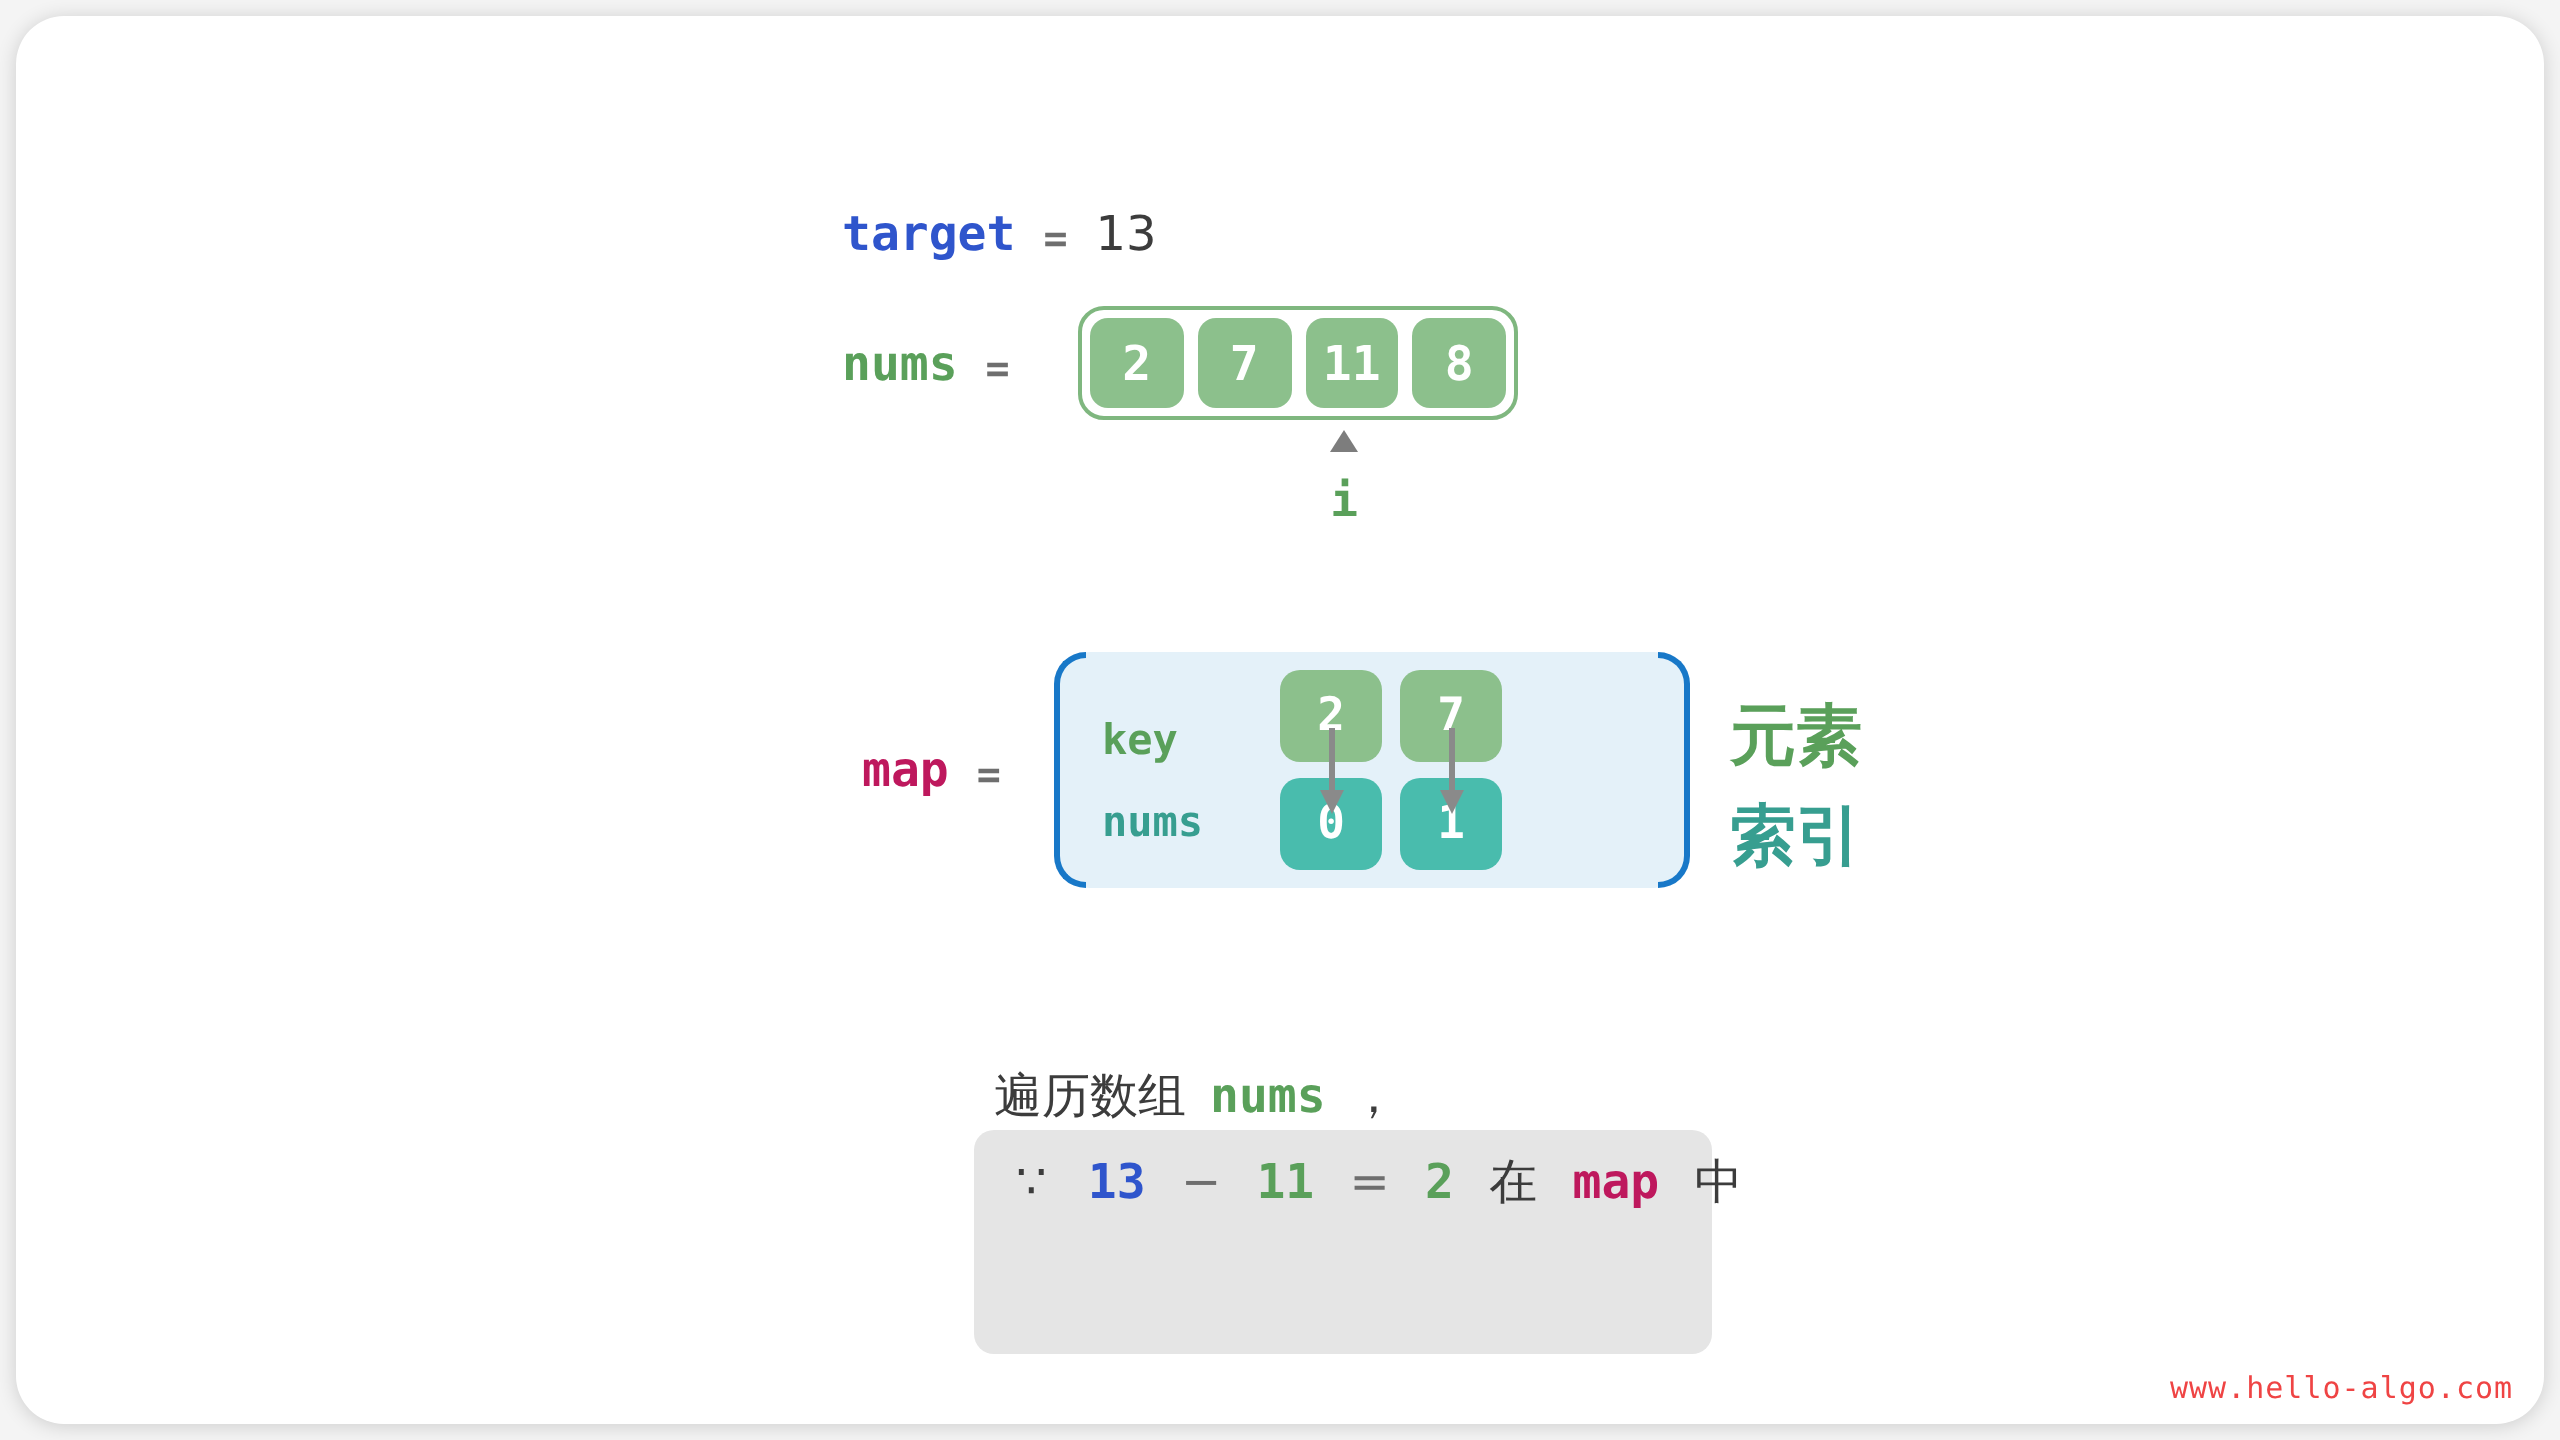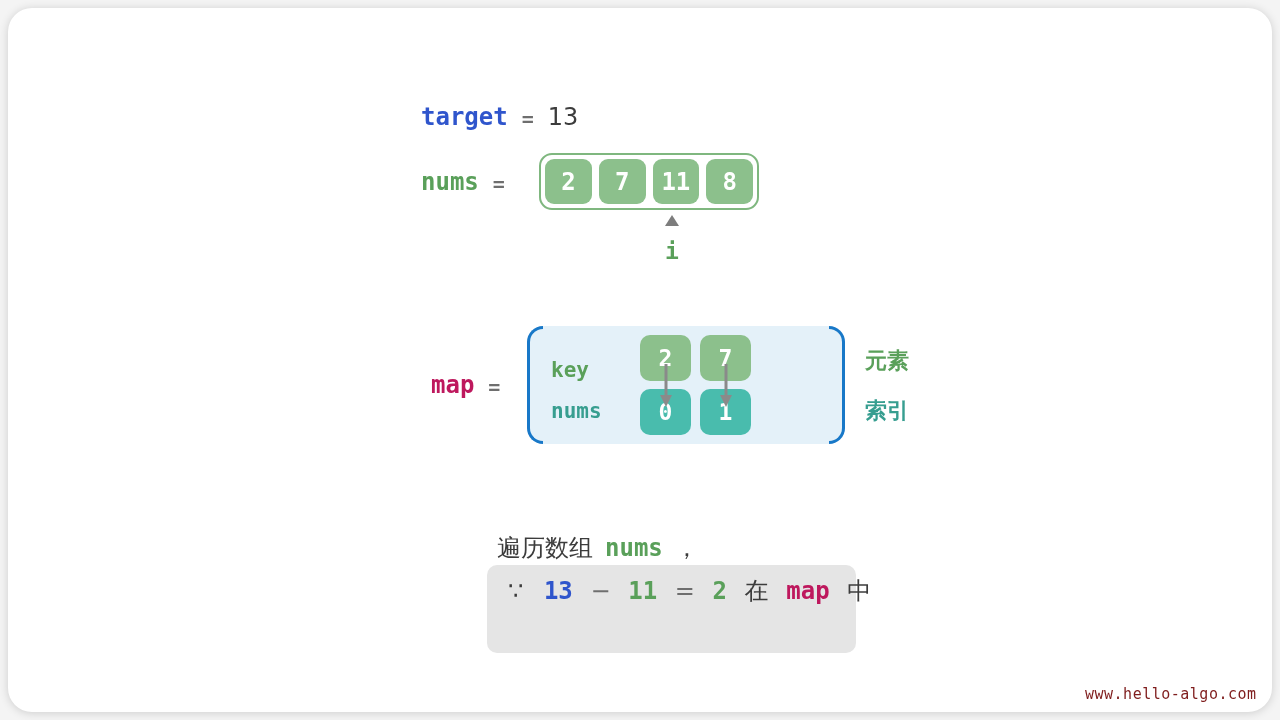--- a/index.html
+++ b/index.html
@@ -65,36 +65,36 @@
   .kv-cell {
     width: 51px; height: 46px; border-radius: 10px;
     color: #ffffff; font-size: 23px;
     display: flex; align-items: center; justify-content: center;
   }
   .key-cell { background: #8CC08C; top: 327px; }
   .val-cell { background: #49BCAD; top: 381px; }
 
   .map-arrow { z-index: 3; }
 
-  .side-label { left: 857px; font-size: 22px; font-weight: bold; }
+  .side-label { left: 857px; font-size: 33px; font-weight: bold; }
 
   
   .caption { left: 489px; top: 512px; font-size: 24px; color: #3C3C3C; display: flex; align-items: center; margin-top: 12px; }
   .caption .code { font-size: 24px; margin: 0 12px; }
 
   .note-box {
-    left: 479px; top: 557px; width: 369px; height: 88px;
+    left: 479px; top: 557px; width: 369px; height: 112px;
     background: #E5E5E5; border-radius: 10px;
     padding: 8px 0 0 21px; font-size: 24px; line-height: 37px;
   }
   .note-line { white-space: nowrap; }
   .sp  { margin-right: 10px; }
   .sp2 { margin-right: 13px; }
 
-  .watermark { left: 1077px; top: 677px; font-size: 15px; color: #7f1d1d; letter-spacing: 0.5px; }
+  .watermark { left: 1077px; top: 677px; font-size: 15px; color: #ef4444; letter-spacing: 0.5px; }
 </style>
 </head>
 <body>
 
 <div class="card">
 
   <div class="abs var-row" style="left:413px; top:95px;">
     <span class="var-label mono-b c-bluedark">target</span>
     <span class="eq mono">=</span>
     <span class="plain-val">13</span>

